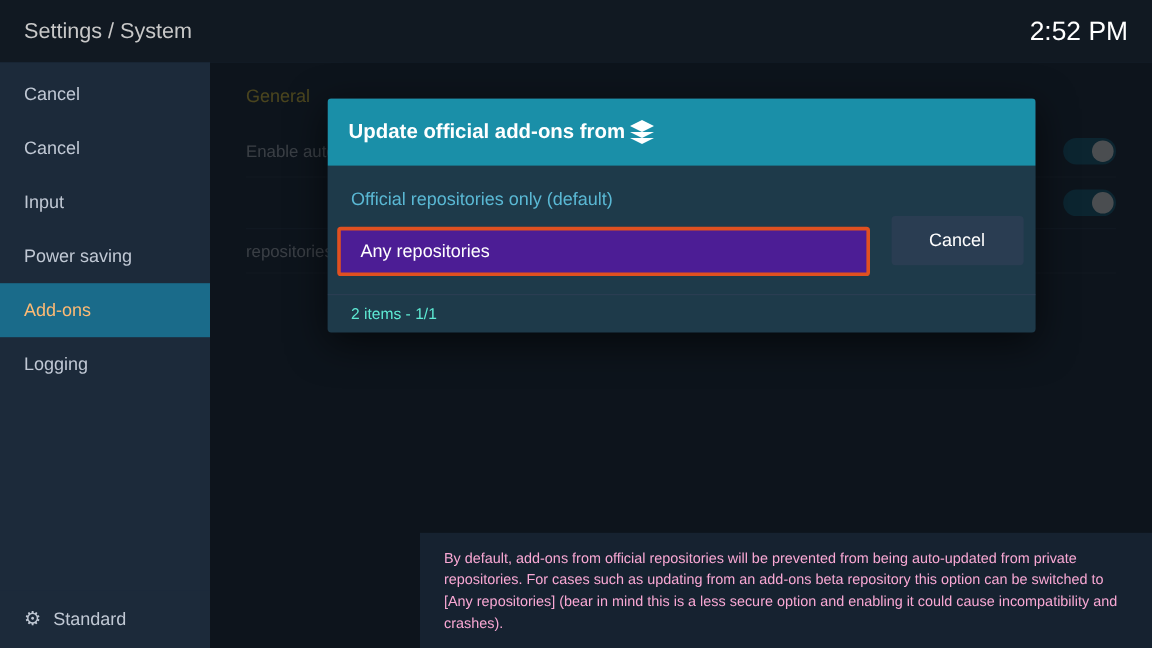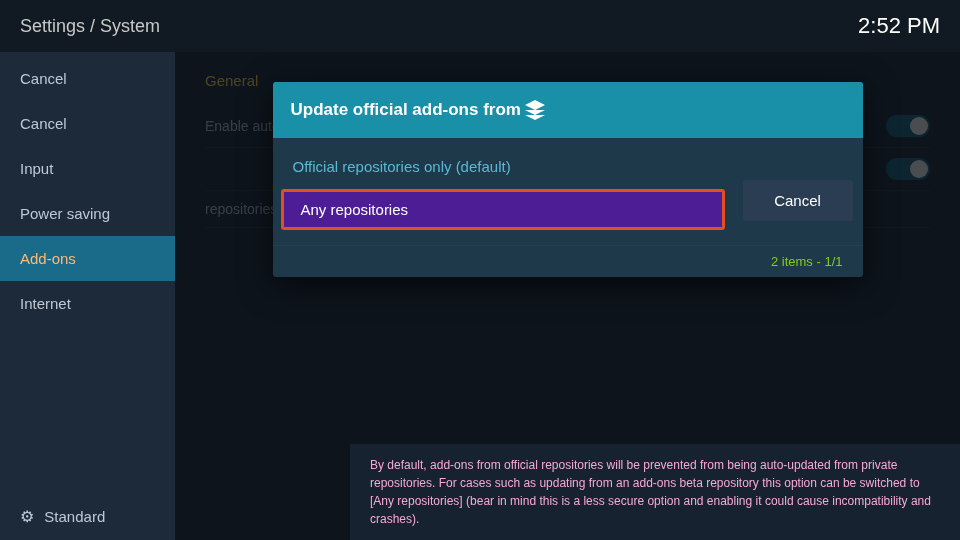--- a/index.html
+++ b/index.html
@@ -206,23 +206,23 @@
       font-size: 15px;
       cursor: pointer;
       border-radius: 3px;
       text-align: center;
       width: 100%;
     }
 
     
     .modal-footer {
       padding: 8px 20px;
-      text-align: right;
+      text-align: left;
       font-size: 13px;
-      color: #84cc16;
+      color: #5eead4;
       border-top: 1px solid #2a3d52;
     }
 
     
     .info-bar {
       position: absolute;
       bottom: 0;
       left: 175px;
       right: 0;
       background: #162230;
@@ -241,21 +241,21 @@
 </div>
 
 <div class="layout">
 
   <div class="sidebar">
     <div class="sidebar-item">Cancel</div>
     <div class="sidebar-item">Cancel</div>
     <div class="sidebar-item">Input</div>
     <div class="sidebar-item">Power saving</div>
     <div class="sidebar-item active">Add-ons</div>
-    <div class="sidebar-item">Internet</div>
+    <div class="sidebar-item">Logging</div>
   </div>
 
   <div class="main">
 
     <div class="bg-content">
       <div class="bg-section-title">General</div>
       <div class="bg-row">
         <span>Enable auto updates automatically</span>
         <div class="toggle on"></div>
       </div>

